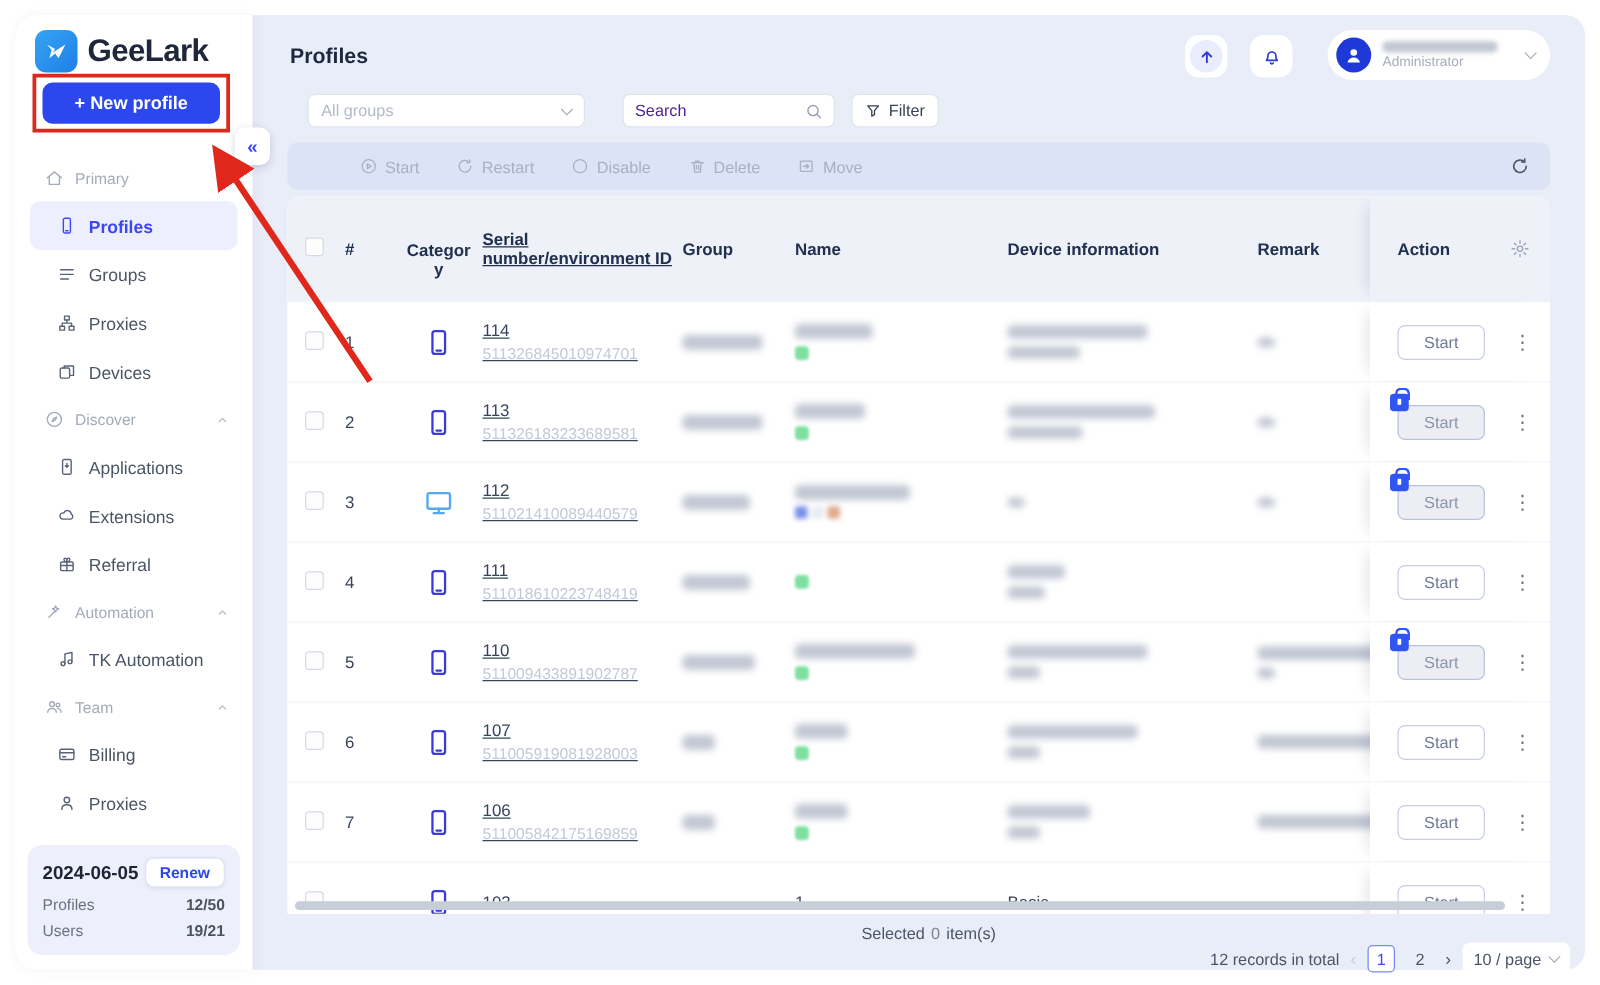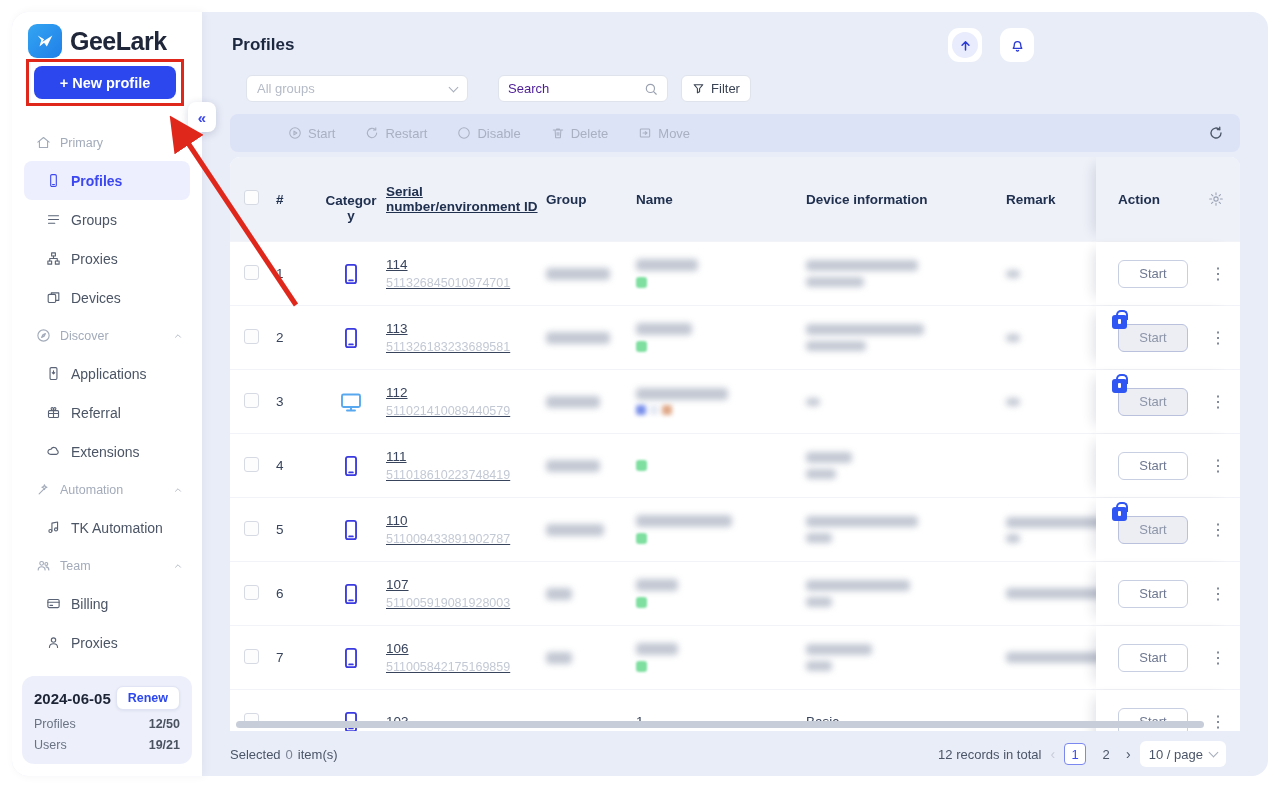--- a/index.html
+++ b/index.html
@@ -72,21 +72,21 @@
   .start-btn { width:70px; height:28px; border-radius:6px; border:1px solid #c9cfe2; background:#fff; color:#6e7891; font-size:13px; font-family:inherit; position:relative; cursor:pointer; }
   .start-btn.locked { background:#eceef4; border-color:#b9c1dd; color:#8d95a8; }
   .lock-badge { position:absolute; left:-7px; top:-10px; width:15px; height:14px; background:#2f55f2; border-radius:3px; }
   .lock-badge:before { content:""; position:absolute; left:3.5px; top:-5px; width:8px; height:8px; border:2px solid #2f55f2; border-bottom:none; border-radius:5px 5px 0 0; }
   .lock-badge:after { content:""; position:absolute; left:6px; top:4px; width:3px; height:5px; background:#fff; border-radius:1px; }
   .dots { position:absolute; right:14px; color:#6b7487; font-size:16px; cursor:pointer; letter-spacing:0; }
   .gear-wrap { position:absolute; right:16px; color:#9aa2b5; cursor:pointer; }
   .hscroll { position:absolute; bottom:3px; left:6px; width:968px; height:7px; background:#c7cdd9; border-radius:4px; cursor:pointer; }
 
   
-  .footer { position:absolute; left:218px; right:42px; top:727px; height:30px; display:flex; align-items:center; font-size:13px; color:#4a5568; }
+  .footer { position:absolute; left:218px; right:12px; top:727px; height:30px; display:flex; align-items:center; font-size:13px; color:#4a5568;flex-direction:column; }
   .selected-text { display:flex; gap:5px; }
   .selected-count { color:#7b8496; }
   .pager { margin-left:auto; display:flex; align-items:center; gap:9px; }
   .pg-prev { color:#c8cdd9; font-size:14px; }
   .pg-num { min-width:22px; height:22px; display:flex; align-items:center; justify-content:center; border-radius:4px; cursor:pointer; }
   .pg-num.current { border:1px solid #7a88f0; color:#3b4cf0; background:#fff; }
   .pg-next { color:#4a5568; font-size:14px; cursor:pointer; }
   .page-size { background:#fff; border-radius:6px; height:26px; display:flex; align-items:center; gap:7px; padding:0 9px; color:#4a5568; cursor:pointer; }
 
   .annot { position:absolute; left:0; top:0; width:100%; height:100%; pointer-events:none; z-index:60; }
@@ -180,33 +180,33 @@
             <svg class="ic" width="15" height="15" viewBox="0 0 24 24" fill="none" stroke="currentColor" stroke-width="1.8" stroke-linecap="round" stroke-linejoin="round">
               <rect x="6.5" y="2.5" width="11" height="19" rx="2"></rect>
               <path d="M12 7.5v5M10 10.5l2 2 2-2"></path>
             </svg>
           </span>
           <span>Applications</span>
         </div>
         <div class="side-item">
           <span class="mi" style="display:flex">
             <svg class="ic" width="15" height="15" viewBox="0 0 24 24" fill="none" stroke="currentColor" stroke-width="1.8" stroke-linecap="round" stroke-linejoin="round">
+              <path d="M7 16.5a4 4 0 1 1 1-7.9A5 5 0 0 1 17.6 10 3.5 3.5 0 0 1 17 16.5z"></path>
+            </svg>
+          </span>
+          <span>Extensions</span>
+        </div>
+        <div class="side-item">
+          <span class="mi" style="display:flex">
+            <svg class="ic" width="15" height="15" viewBox="0 0 24 24" fill="none" stroke="currentColor" stroke-width="1.8" stroke-linecap="round" stroke-linejoin="round">
               <rect x="4" y="9" width="16" height="11" rx="1.5"></rect>
               <path d="M12 9v11M4 13.5h16M12 9c-4 0-5-5-2-5 2 0 2 5 2 5s0-5 2-5c3 0 2 5-2 5z"></path>
             </svg>
           </span>
           <span>Referral</span>
-        </div>
-        <div class="side-item">
-          <span class="mi" style="display:flex">
-            <svg class="ic" width="15" height="15" viewBox="0 0 24 24" fill="none" stroke="currentColor" stroke-width="1.8" stroke-linecap="round" stroke-linejoin="round">
-              <path d="M7 16.5a4 4 0 1 1 1-7.9A5 5 0 0 1 17.6 10 3.5 3.5 0 0 1 17 16.5z"></path>
-            </svg>
-          </span>
-          <span>Extensions</span>
         </div>
         <div class="side-section">
           <span class="mi" style="display:flex">
             <svg class="ic" width="15" height="15" viewBox="0 0 24 24" fill="none" stroke="currentColor" stroke-width="1.8" stroke-linecap="round" stroke-linejoin="round">
               <path d="M5 19l8-8M13.5 4.5l1.2 2.6 2.8 1.2-2.8 1.2-1.2 2.6-1.2-2.6-2.8-1.2 2.8-1.2z"></path>
             </svg>
           </span>
           <span>Automation</span>
           <span class="chev" style="margin-left:auto;display:flex">
             <svg class="ic" width="12" height="12" viewBox="0 0 24 24" fill="none" stroke="currentColor" stroke-width="2" stroke-linecap="round" stroke-linejoin="round">
@@ -284,20 +284,33 @@
         </svg>
     </span>
   </div>
   <div class="hbtn" style="right:234px">
     <span class="halo" style="background:#fff">
       <svg class="ic" width="17" height="17" viewBox="0 0 24 24" fill="none" stroke="#2c3bd6" stroke-width="1.9" stroke-linecap="round" stroke-linejoin="round">
           <path d="M18 16H6c1.2-1.2 1.5-2.8 1.5-5a4.5 4.5 0 0 1 9 0c0 2.2.3 3.8 1.5 5z"></path>
           <path d="M10.5 19a1.8 1.8 0 0 0 3 0"></path>
         </svg>
     </span>
+  </div>
+  <div class="user-pill">
+    <div class="avatar">
+      <svg class="ic" width="16" height="16" viewBox="0 0 24 24">
+          <circle cx="12" cy="9" r="4" fill="#fff"></circle>
+          <path d="M4.5 21c1-4 4-6 7.5-6s6.5 2 7.5 6z" fill="#fff"></path>
+        </svg>
+    </div>
+    <div class="user-meta">
+      <div class="blob" style="width:92px;height:9px;filter:blur(2px)"></div>
+      <div class="user-role">Administrator</div>
+    </div>
+    <div class="chev-css"></div>
   </div>
 
   <div class="group-select">
     <span>All groups</span>
     <span class="chev-css"></span>
   </div>
   <div class="search-box">
     <span>Search</span>
     <svg class="ic" width="14" height="14" viewBox="0 0 24 24" fill="none" stroke="#9aa1b0" stroke-width="2" stroke-linecap="round">
         <circle cx="11" cy="11" r="7"></circle>

